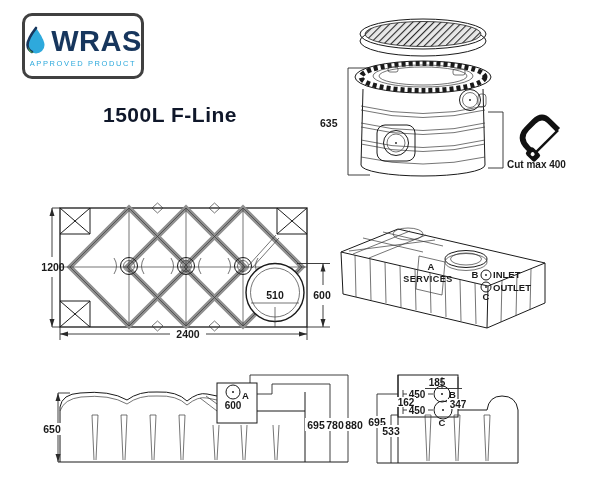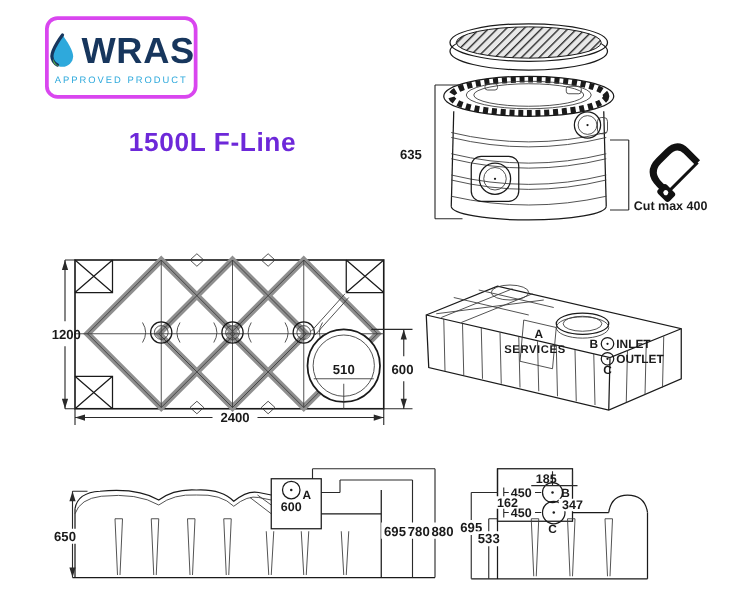--- a/index.html
+++ b/index.html
@@ -5,27 +5,27 @@
   html,body{margin:0;padding:0;background:#fff;}
   #canvas{position:relative;width:600px;height:482px;background:#fff;overflow:hidden;
           font-family:"Liberation Sans",sans-serif;color:#1a1a1a;}
   .abs{position:absolute;}
   svg{position:absolute;overflow:visible;}
   svg text{font-family:"Liberation Sans",sans-serif;font-weight:bold;fill:#1a1a1a;}
   .ln{stroke:#1a1a1a;fill:none;stroke-width:1;}
   .thin{stroke:#3a3a3a;fill:none;stroke-width:0.7;}
   .dim{stroke:#2a2a2a;fill:none;stroke-width:0.9;}
   
-  #wras{left:22px;top:13px;width:116px;height:60px;border:3px solid #d946ef;border-radius:10px;
-        background:#fff;display:flex;flex-direction:column;align-items:center;justify-content:center;margin-left:14px;}
+  #wras{left:22px;top:13px;width:116px;height:60px;border:3px solid #404040;border-radius:10px;
+        background:#fff;display:flex;flex-direction:column;align-items:center;justify-content:center;}
   #wras .row{display:flex;align-items:center;gap:3px;margin-top:2px;}
   #wras .brand{font-size:29px;font-weight:bold;color:#17365d;letter-spacing:0.5px;line-height:1;}
   #wras .sub{font-size:7.5px;font-weight:normal;color:#2ea9dc;letter-spacing:1.6px;margin-top:3px;}
   
-  #title{left:103px;top:103px;font-size:21px;font-weight:bold;letter-spacing:0.5px;color:#6d28d9;}
+  #title{left:103px;top:103px;font-size:21px;font-weight:bold;letter-spacing:0.5px;color:#0f172a;}
 </style>
 </head>
 <body>
 
 <div id="canvas">
 
   <div id="wras" class="abs">
     <div class="row">
       <svg width="24" height="28" viewBox="0 0 24 28" style="position:static;">
         <path d="M12,1 C12,1 3.5,12 3.5,18 A8.5,8.5 0 0 0 20.5,18 C20.5,12 12,1 12,1 Z" fill="#2ea9dc"></path>

